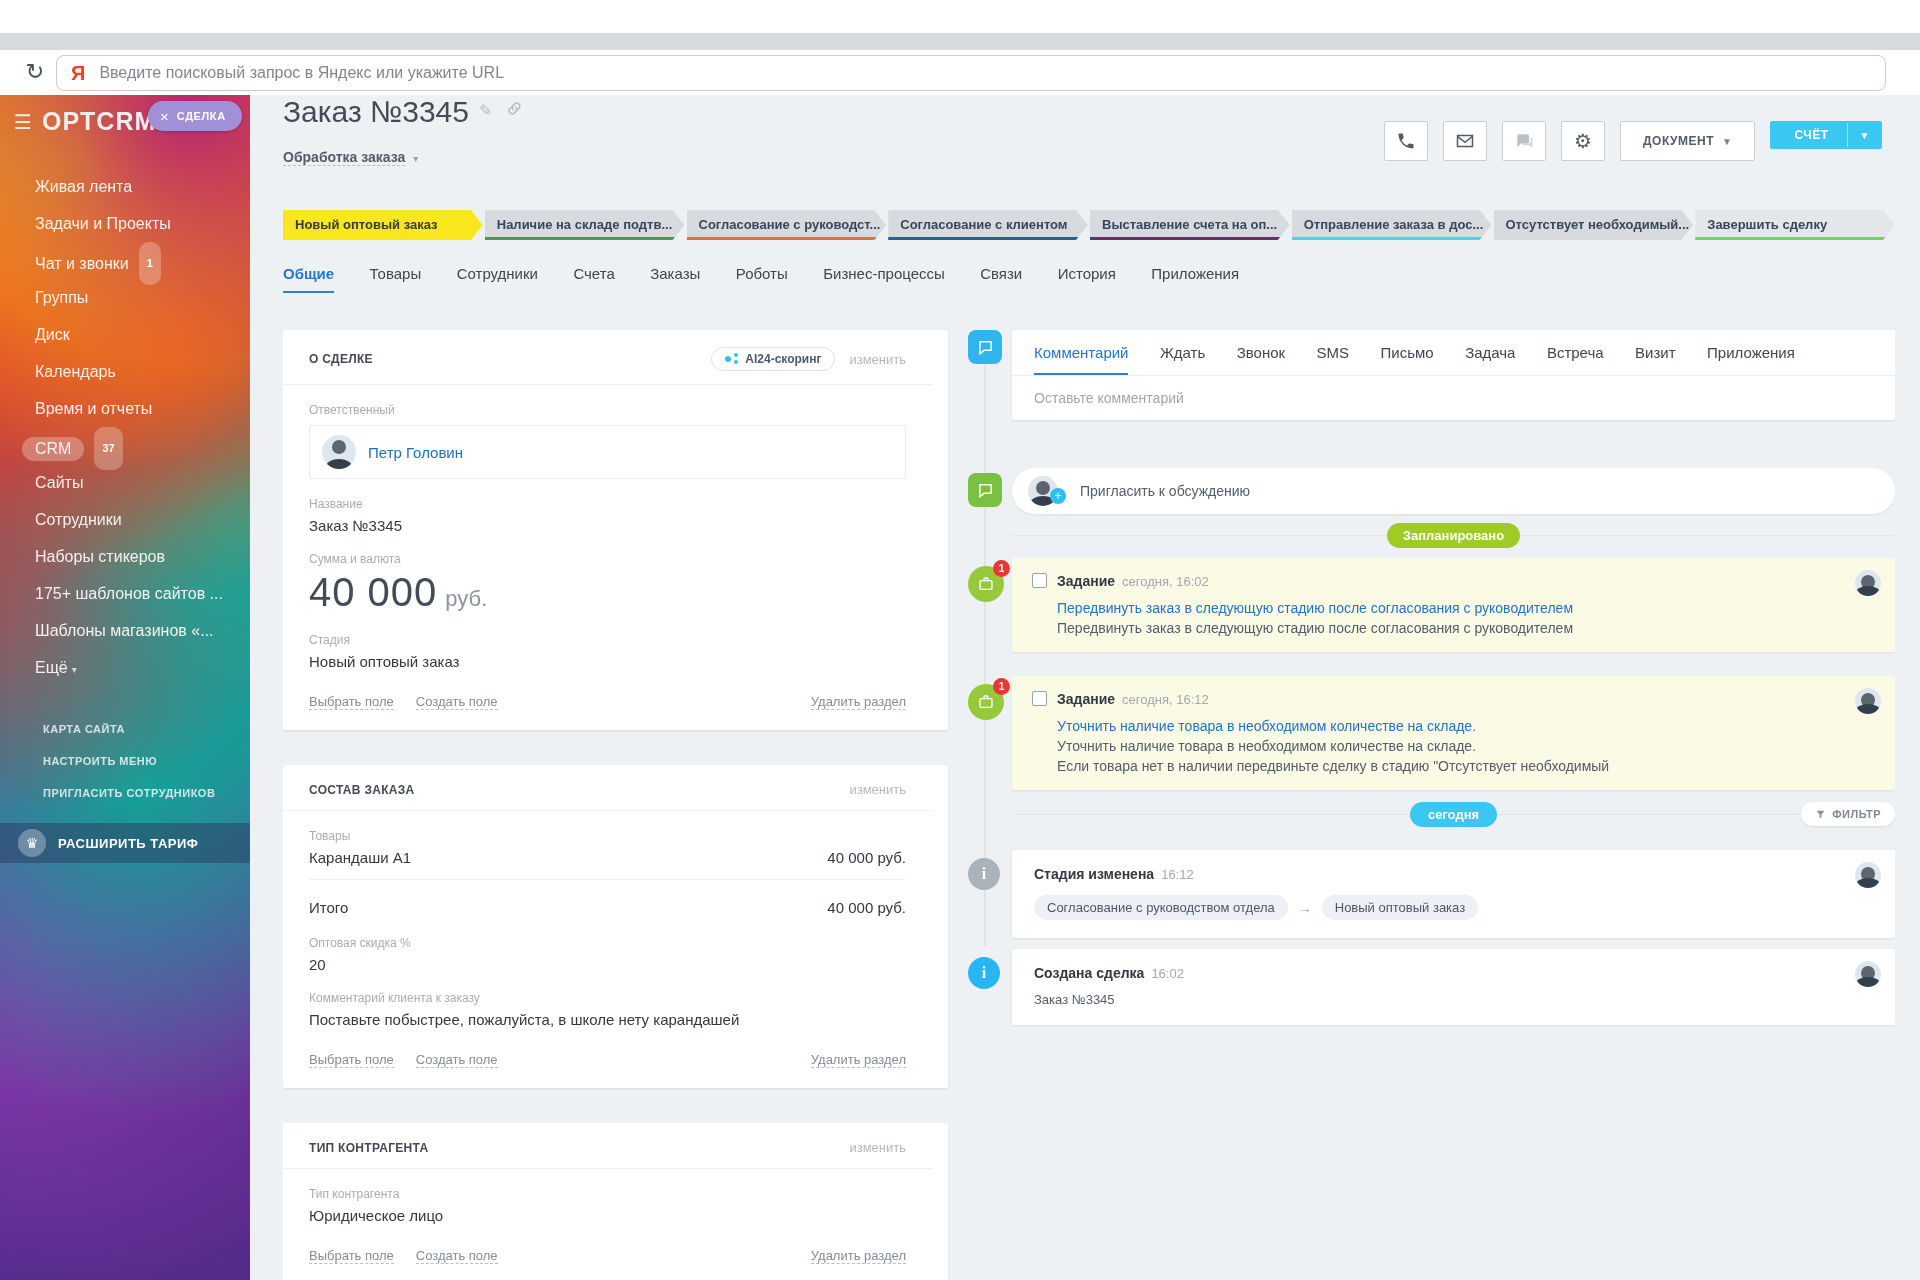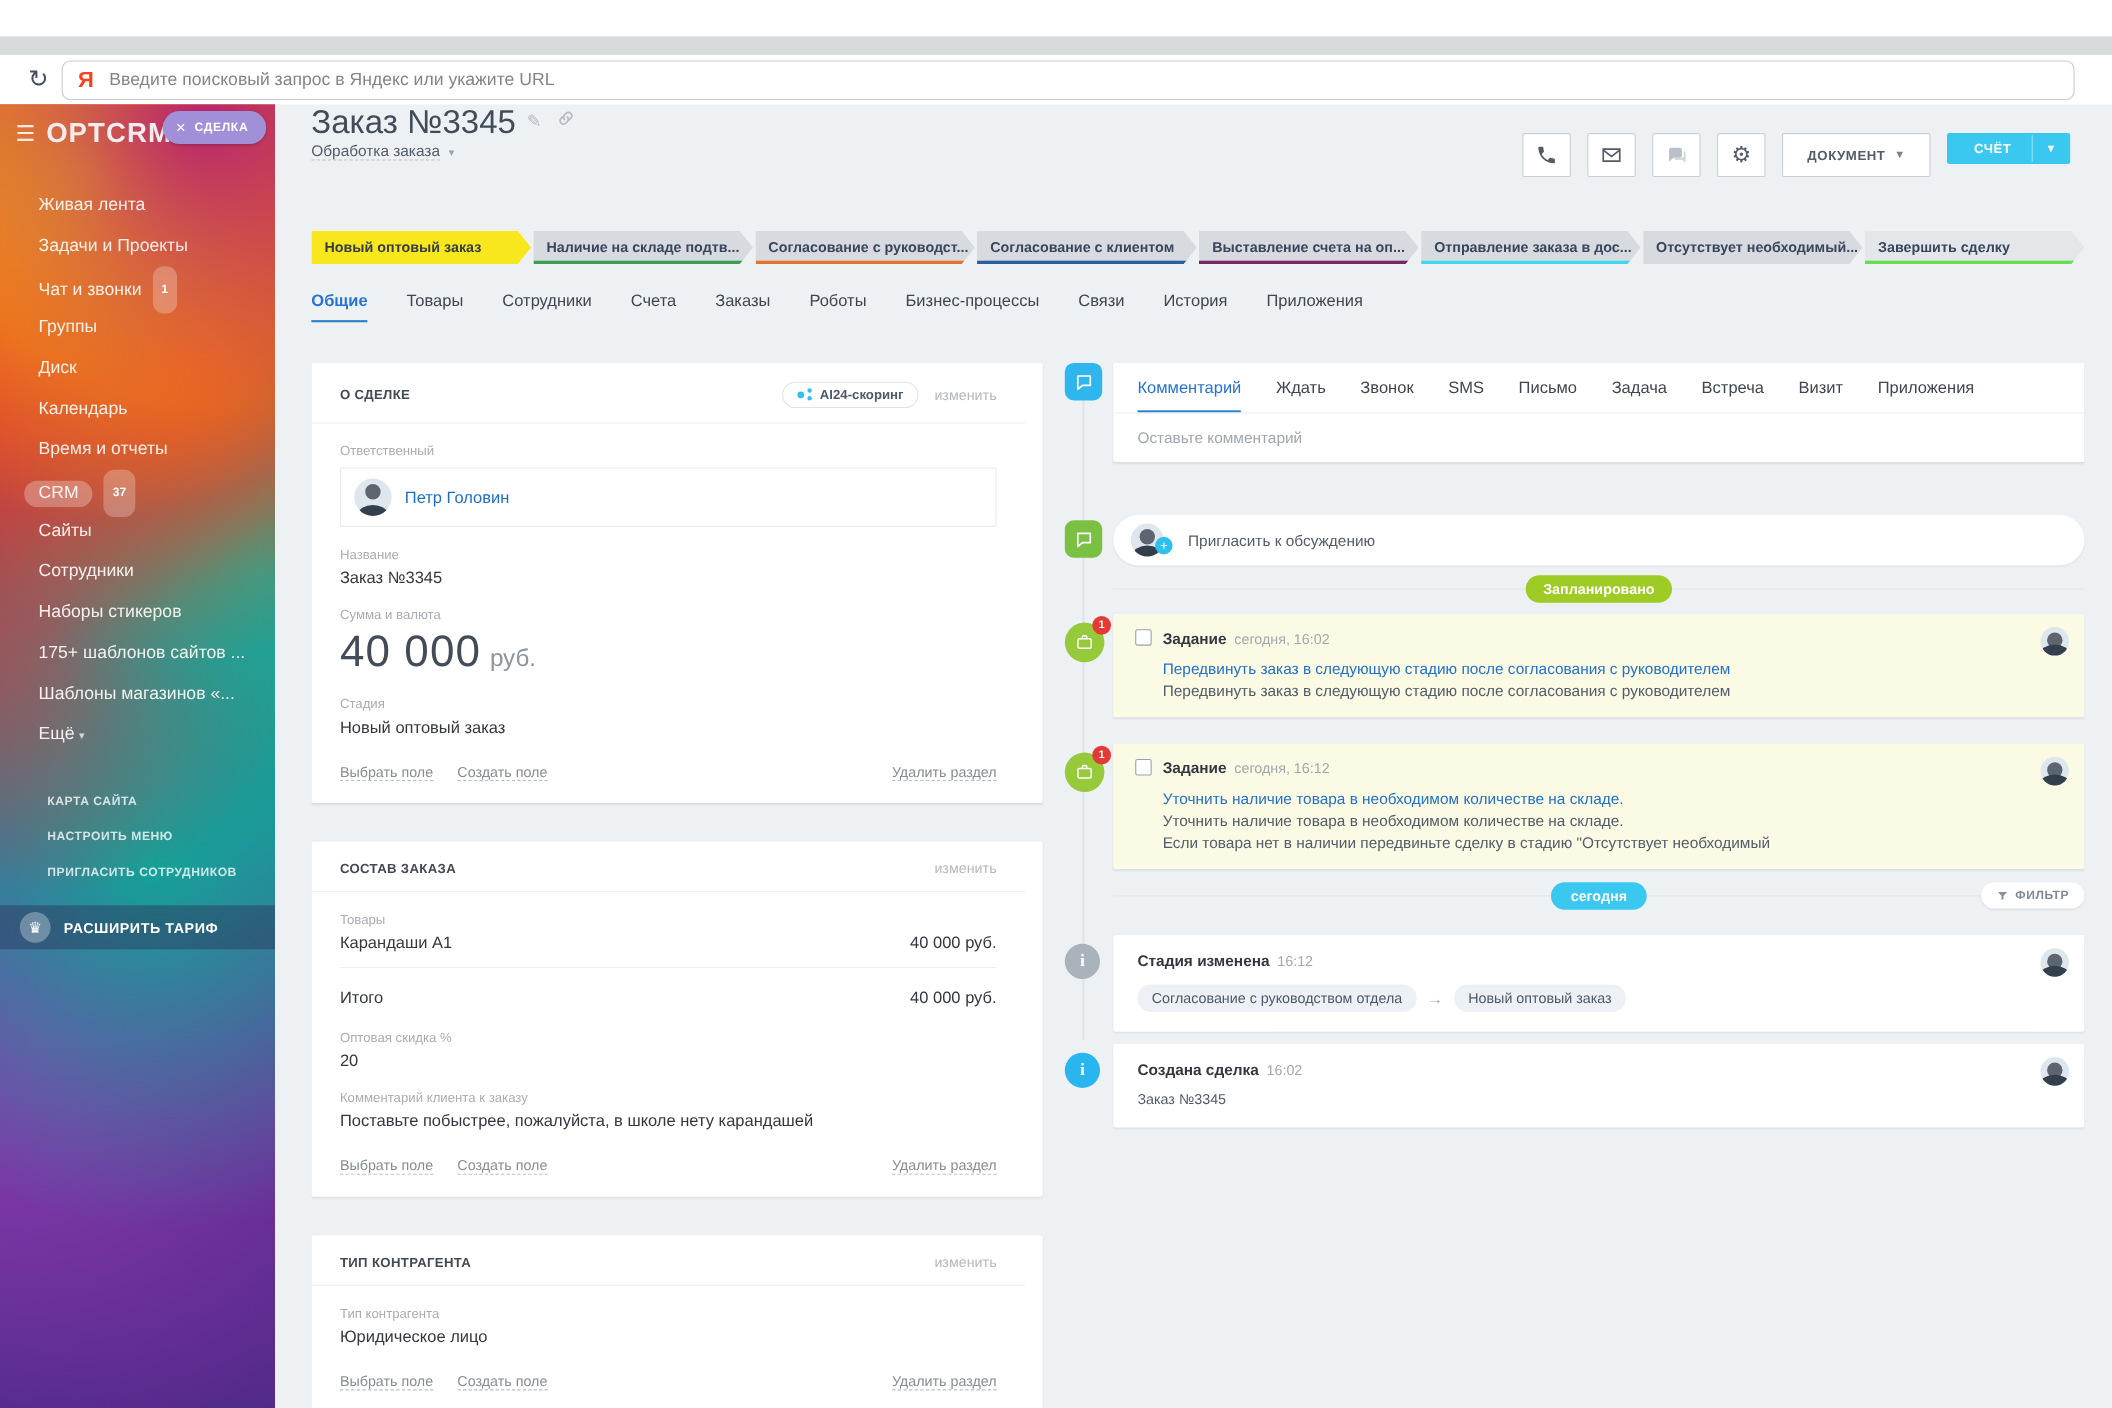--- a/index.html
+++ b/index.html
@@ -50,21 +50,21 @@
   .side-links .sl { height:32px; line-height:32px; padding-left:43px; font-size:11px; font-weight:bold; letter-spacing:.5px; color:rgba(255,255,255,.78); cursor:pointer; }
   .upgrade { position:absolute; top:728px; left:0; right:0; height:40px; background:rgba(42,50,88,.45); display:flex; align-items:center; padding-left:18px; cursor:pointer; }
   .upgrade .crown { width:28px; height:28px; border-radius:50%; background:rgba(255,255,255,.3); color:#fff; font-size:14px; text-align:center; line-height:28px; margin-right:12px; }
   .upgrade .txt { color:#fff; font-size:13px; font-weight:bold; letter-spacing:.5px; }
 
   
   .main { position:relative; flex:1; background:#eef1f4; }
   .page-header { position:absolute; top:0; left:33px; right:38px; height:110px; }
   .deal-title { font-size:30px; color:#424c59; display:inline-block; }
   .t-ico { color:#b6bcc3; margin-left:10px; cursor:pointer; vertical-align:6px; }
-  .pipe-row { margin-top:0; font-size:14px; color:#535c69; }
+  .pipe-row { margin-top:20px; font-size:14px; color:#535c69;font-weight:bold; }
   .pipe-row .dash { border-bottom:1px dashed #b9bfc6; cursor:pointer; }
   .hdr-actions { position:absolute; right:0; top:26px; display:flex; gap:15px; }
   .icon-btn { width:44px; height:40px; background:#fff; border:1px solid #c9cfd6; border-radius:2px; display:flex; align-items:center; justify-content:center; cursor:pointer; }
   .icon-btn svg { width:20px; height:20px; }
   .icon-btn .g { font-size:20px; color:#525b68; line-height:1; }
   .btn-doc { height:40px; background:#fff; border:1px solid #c9cfd6; border-radius:2px; color:#535c69; font-size:12px; font-weight:bold; letter-spacing:.5px; padding:0 22px; display:flex; align-items:center; gap:8px; cursor:pointer; }
   .btn-invoice { height:28px; background:#3bc8f0; border-radius:2px; color:#fff; font-size:12px; font-weight:bold; letter-spacing:.5px; display:flex; align-items:center; cursor:pointer; }
   .btn-invoice .cap { padding:0 18px 0 24px; }
   .btn-invoice .sep { width:1px; height:24px; background:rgba(255,255,255,.45); }
   .btn-invoice .car { padding:0 12px; font-size:10px; }

